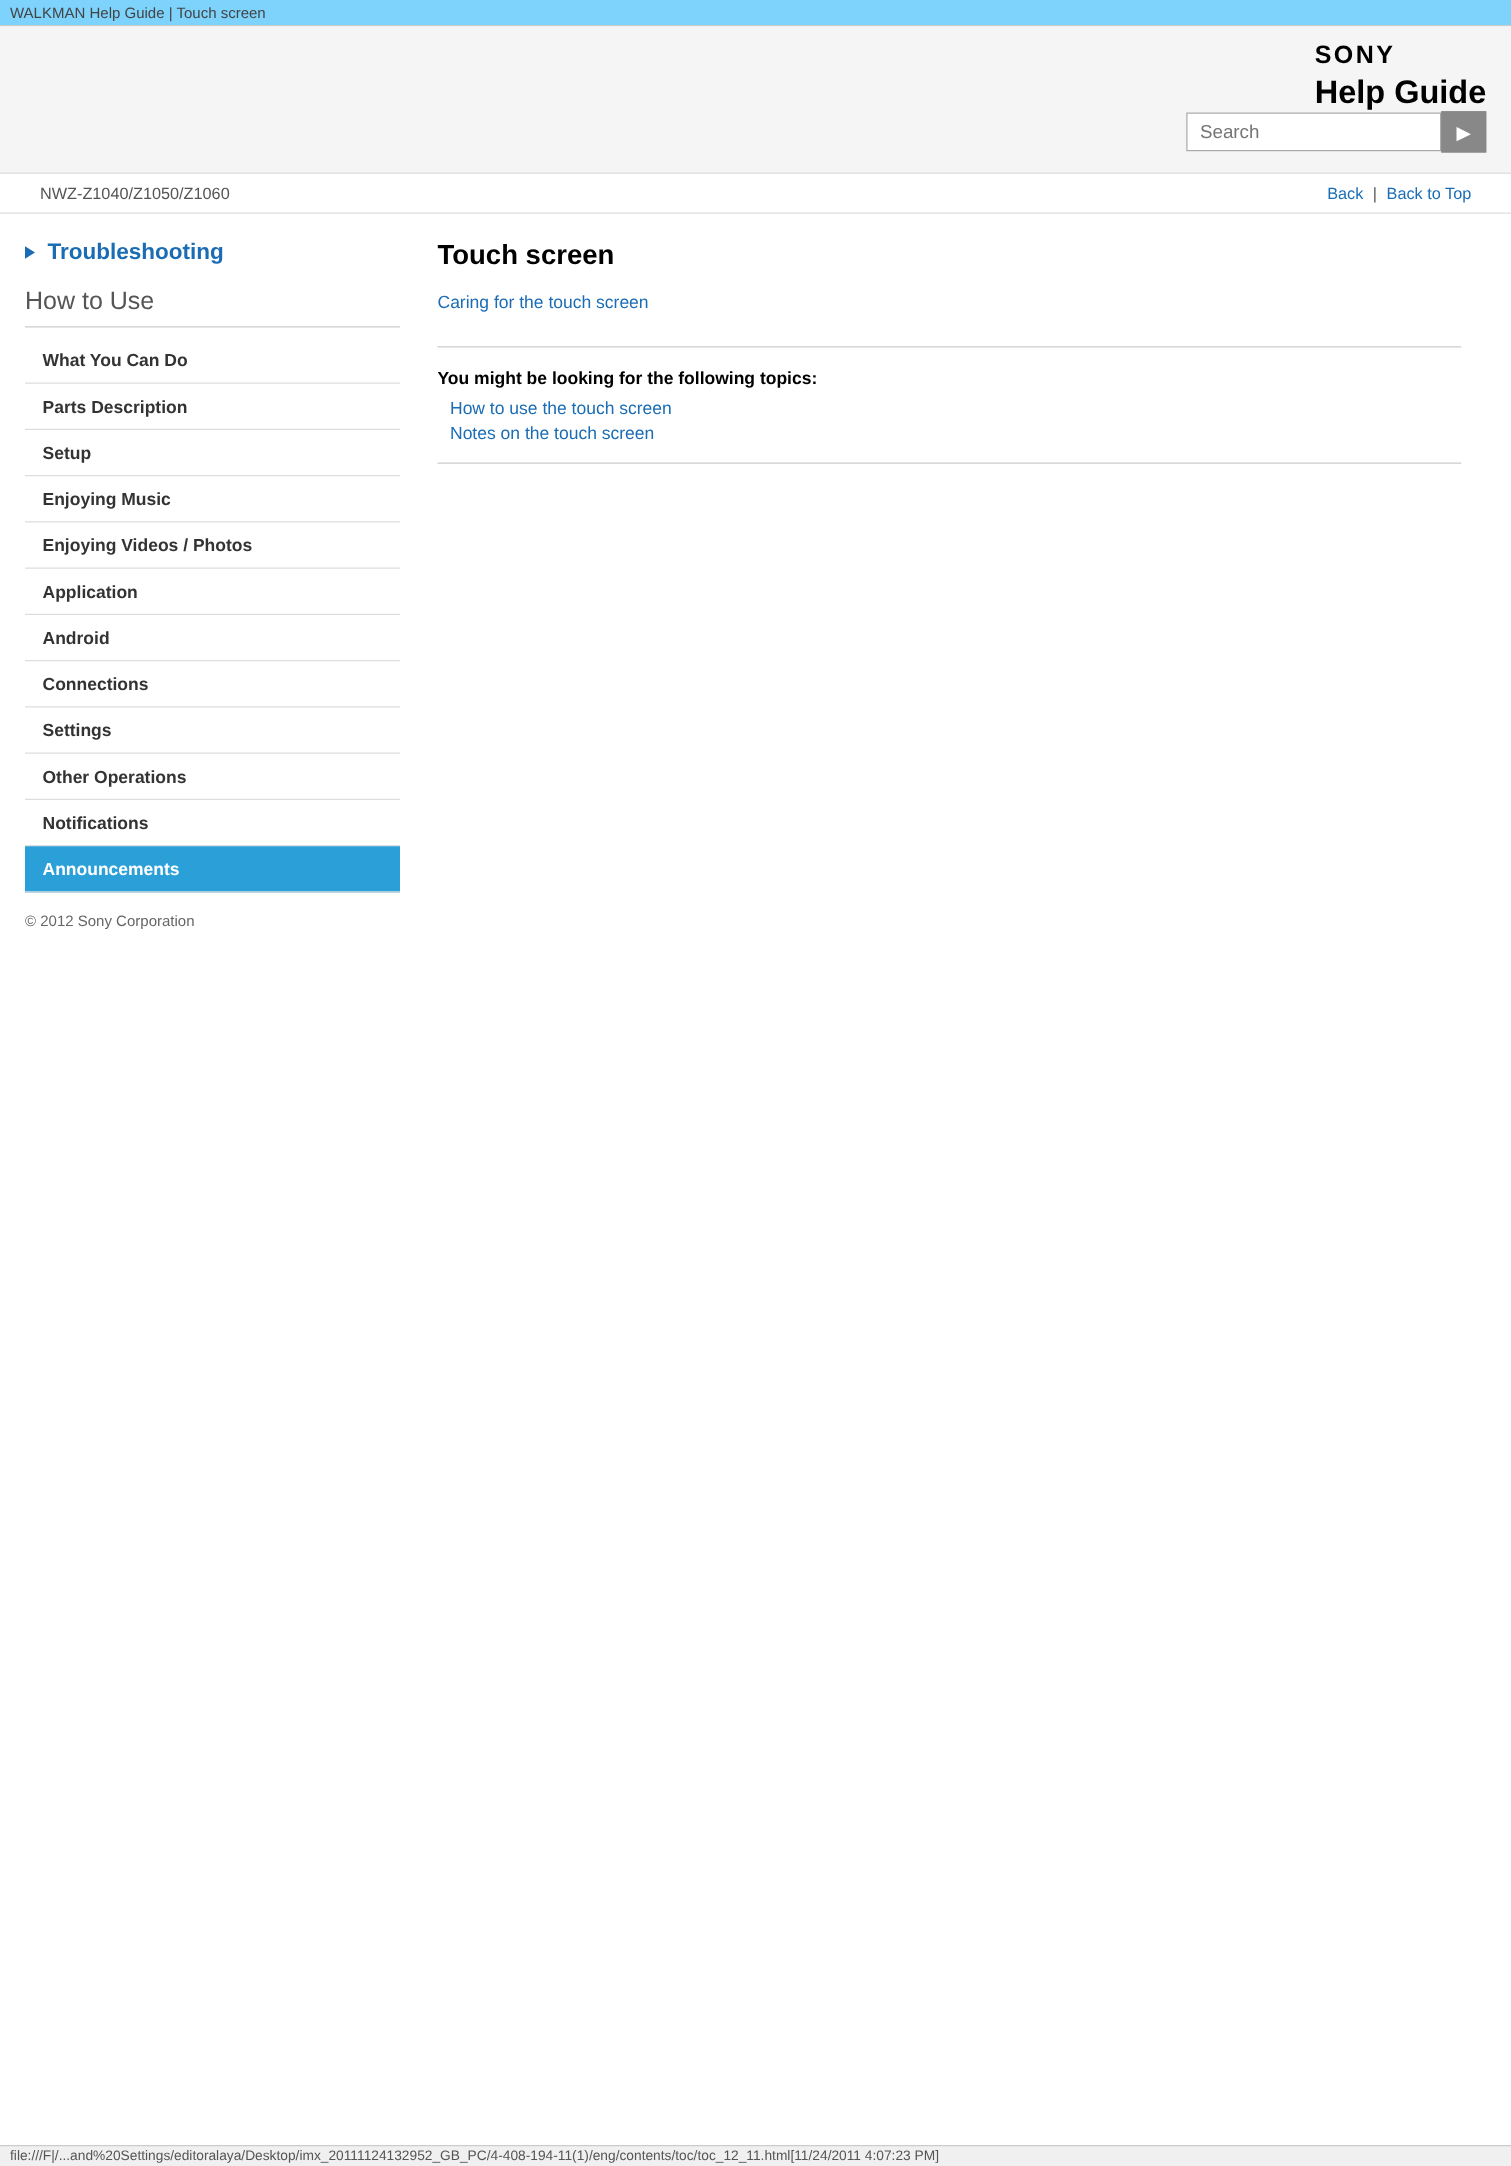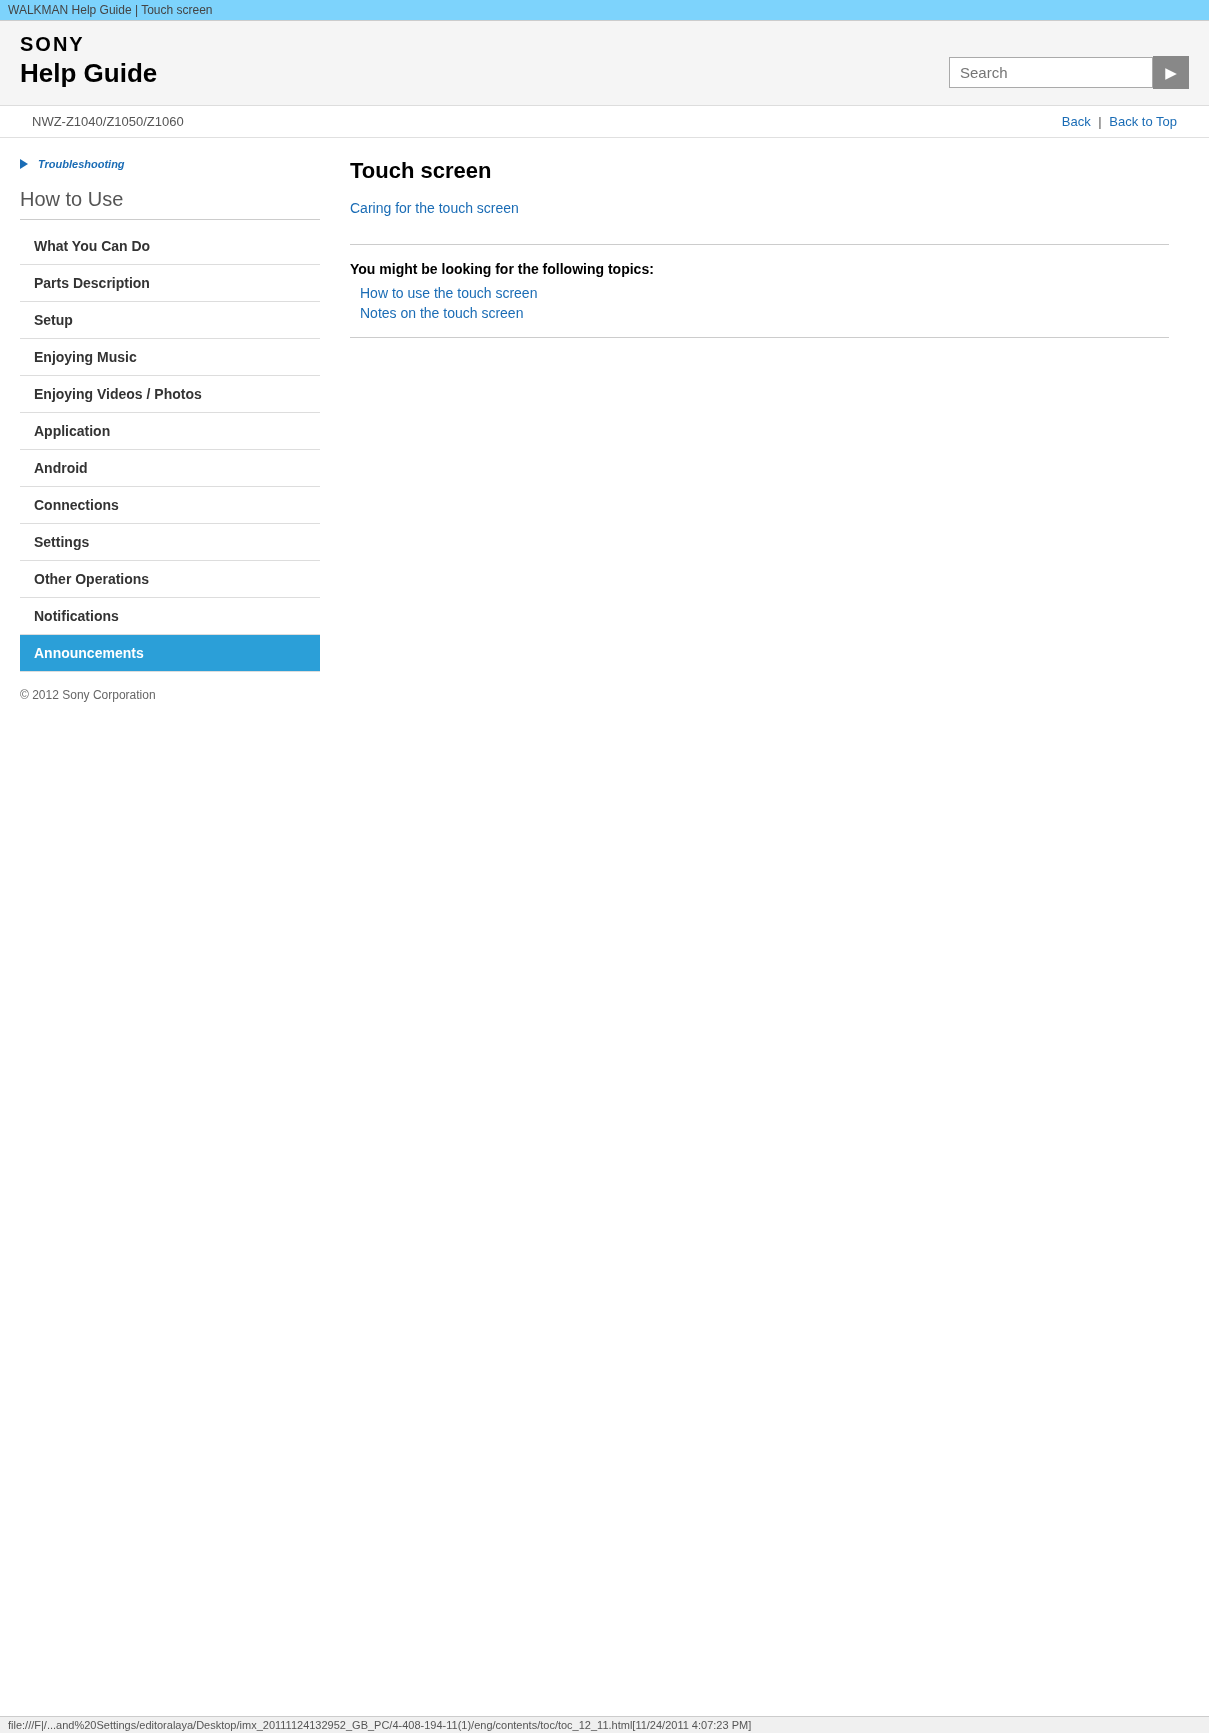--- a/index.html
+++ b/index.html
@@ -19,20 +19,21 @@
       border-bottom: 1px solid #ccc;
     }
     
     .header {
       background: #f5f5f5;
       border-bottom: 1px solid #ddd;
       padding: 12px 20px 16px 20px;
       display: flex;
       align-items: flex-end;
       justify-content: space-between;
+      flex-direction: column;
     }
     .header-left {}
     .sony-logo {
       font-size: 20px;
       font-weight: bold;
       letter-spacing: 2px;
       color: #000;
       margin-bottom: 2px;
     }
     .help-guide-title {
@@ -97,26 +98,25 @@
     .sidebar {
       width: 300px;
       min-width: 300px;
       flex-shrink: 0;
     }
     .troubleshooting-link {
       display: flex;
       align-items: center;
       gap: 6px;
       color: #1a6cb5;
-      font-size: 11px;
+      font-size: 18px;
       font-weight: bold;
       margin-bottom: 18px;
       cursor: pointer;
       text-decoration: none;
-      font-style: italic;
     }
     .chevron-icon {
       display: inline-block;
       width: 0;
       height: 0;
       border-top: 5px solid transparent;
       border-bottom: 5px solid transparent;
       border-left: 8px solid #1a6cb5;
       margin-right: 4px;
     }

